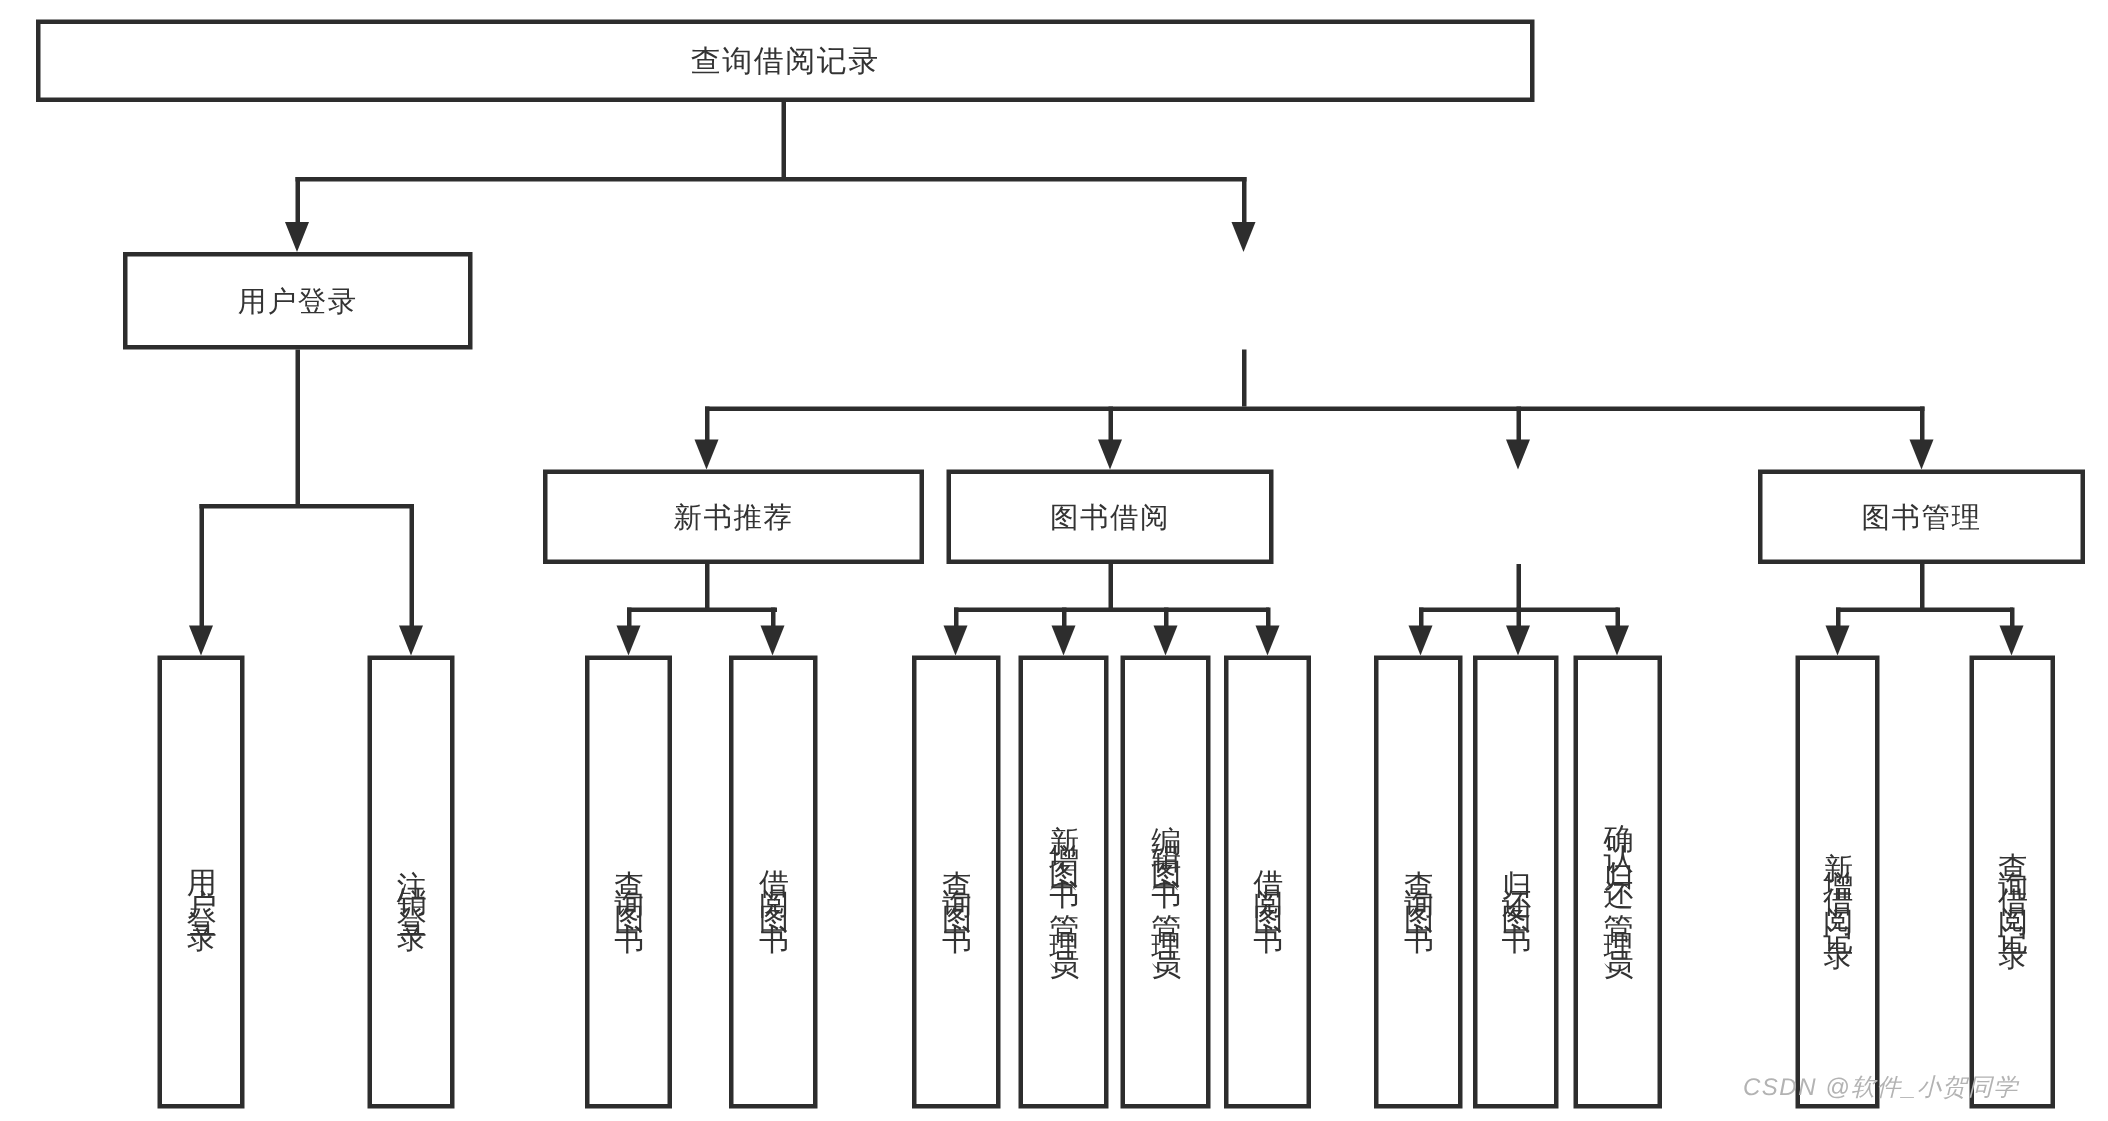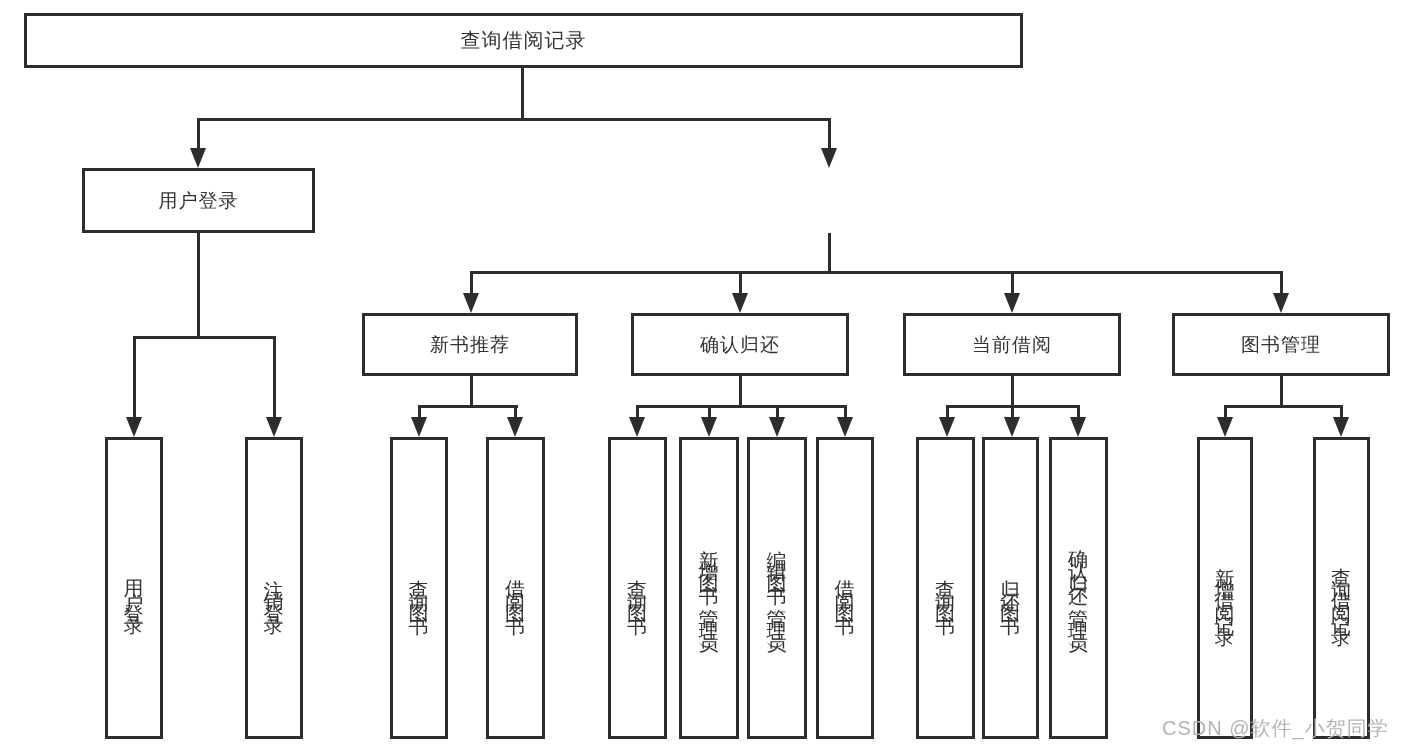--- a/index.html
+++ b/index.html
@@ -25,45 +25,43 @@
   }
   .vline { position:absolute; width:3px;  background:var(--line,#2d2d2d); }
   .hline { position:absolute; height:3px; background:var(--line,#2d2d2d); }
   .arr {
     position:absolute; width:0; height:0;
     border-left:8px solid transparent; border-right:8px solid transparent;
     border-top:20px solid var(--line,#2d2d2d);
   }
   .watermark {
     position:absolute; left:1162px; top:715px; z-index:10;
-    font-size:20px; color:var(--watermark,#b3b3b3); letter-spacing:1px;
+    font-size:16px; color:var(--watermark,#b3b3b3); letter-spacing:1px;
     white-space:nowrap;
+    font-style:italic;
   }
 </style>
 </head>
 <body style="--line: #2d2d2d; --text: #333333; --watermark: #b3b3b3; --bg: #ffffff;">
 
 <div class="canvas">
 
   <div class="box title" style="left:24px; top:13px; width:999px; height:55px;">
     <span>查询借阅记录</span>
   </div>
 
   <div class="box hlabel" style="left:82px; top:168px; width:233px; height:65px;">
     <span>用户登录</span>
   </div>
 
-  <div class="box hlabel" style="left:362px; top:313px; width:216px; height:63px;">
+  <div class="box hlabel" style="left:362px; top:313px; width:254px; height:63px;">
     <span>新书推荐</span>
   </div>
   <div class="box hlabel" style="left:631px; top:313px; width:218px; height:63px;">
-    <span>确认归还</span>
-  </div>
-  <div class="box hlabel" style="left:903px; top:313px; width:218px; height:63px;">
-    <span>当前借阅</span>
+    <span>图书借阅</span>
   </div>
   <div class="box hlabel" style="left:1172px; top:313px; width:218px; height:63px;">
     <span>图书管理</span>
   </div>
 
   <div class="box vbox" style="left:105px; top:437px; width:58px; height:302px;">
     <span>用户登录</span>
   </div>
   <div class="box vbox" style="left:245px; top:437px; width:58px; height:302px;">
     <span>注销登录</span>

